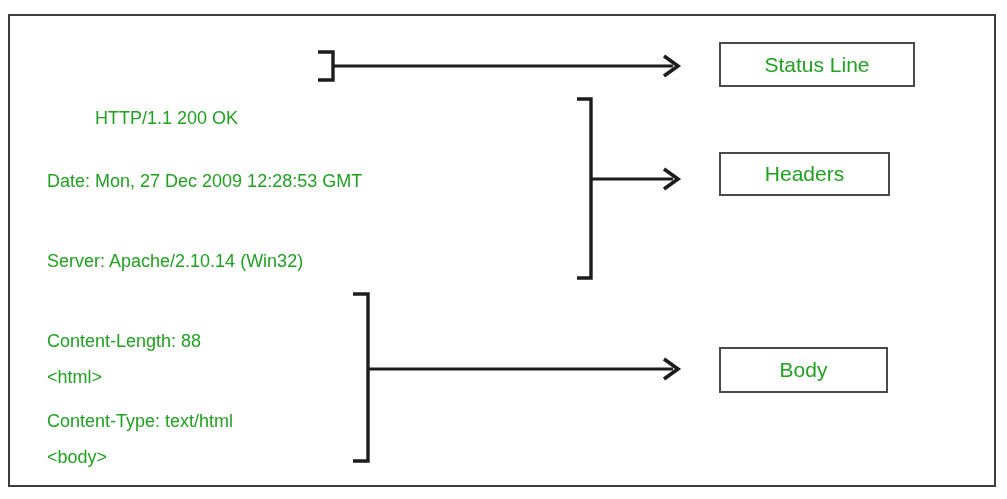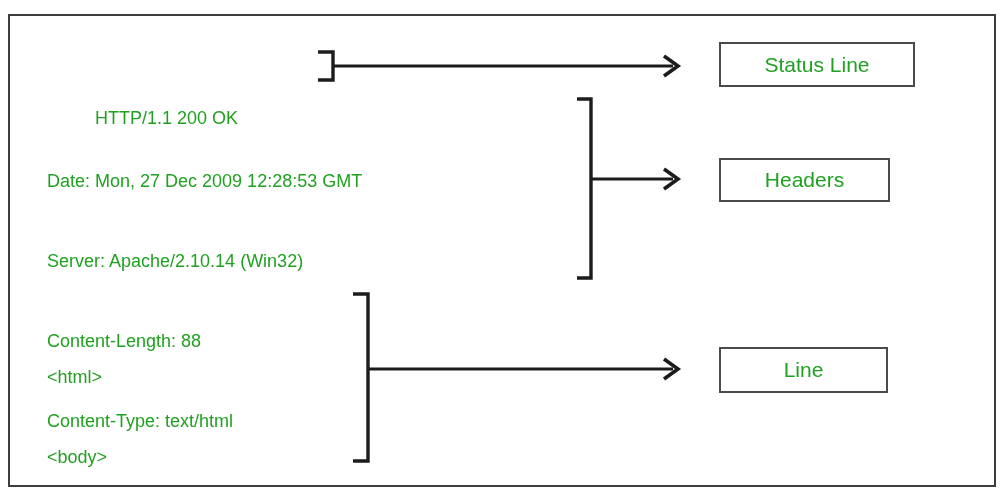--- a/index.html
+++ b/index.html
@@ -49,21 +49,21 @@
   .body-text{left:47px;top:311px;line-height:26.6px;}
   .label-box{
     position:absolute;
     display:flex;align-items:center;justify-content:center;
     border:2px solid var(--box-border);
     background:#fff;
     color:var(--green);
     font-size:21px;
   }
   .status-box{left:719px;top:42px;width:196px;height:45px;}
-  .headers-box{left:719px;top:158px;width:171px;height:44px;}
+  .headers-box{left:719px;top:152px;width:171px;height:44px;}
   .body-box{left:719px;top:347px;width:169px;height:46px;}
 </style>
 </head>
 <body>
 
 <div class="canvas">
 
   <div class="frame"></div>
 
   <svg class="connectors" viewBox="0 0 1007 499">
@@ -115,16 +115,16 @@
 
   <div class="label-box status-box">
     <span>Status Line</span>
   </div>
 
   <div class="label-box headers-box">
     <span>Headers</span>
   </div>
 
   <div class="label-box body-box">
-    <span>Line</span>
+    <span>Body</span>
   </div>
 
 </div>
 
 </body></html>

